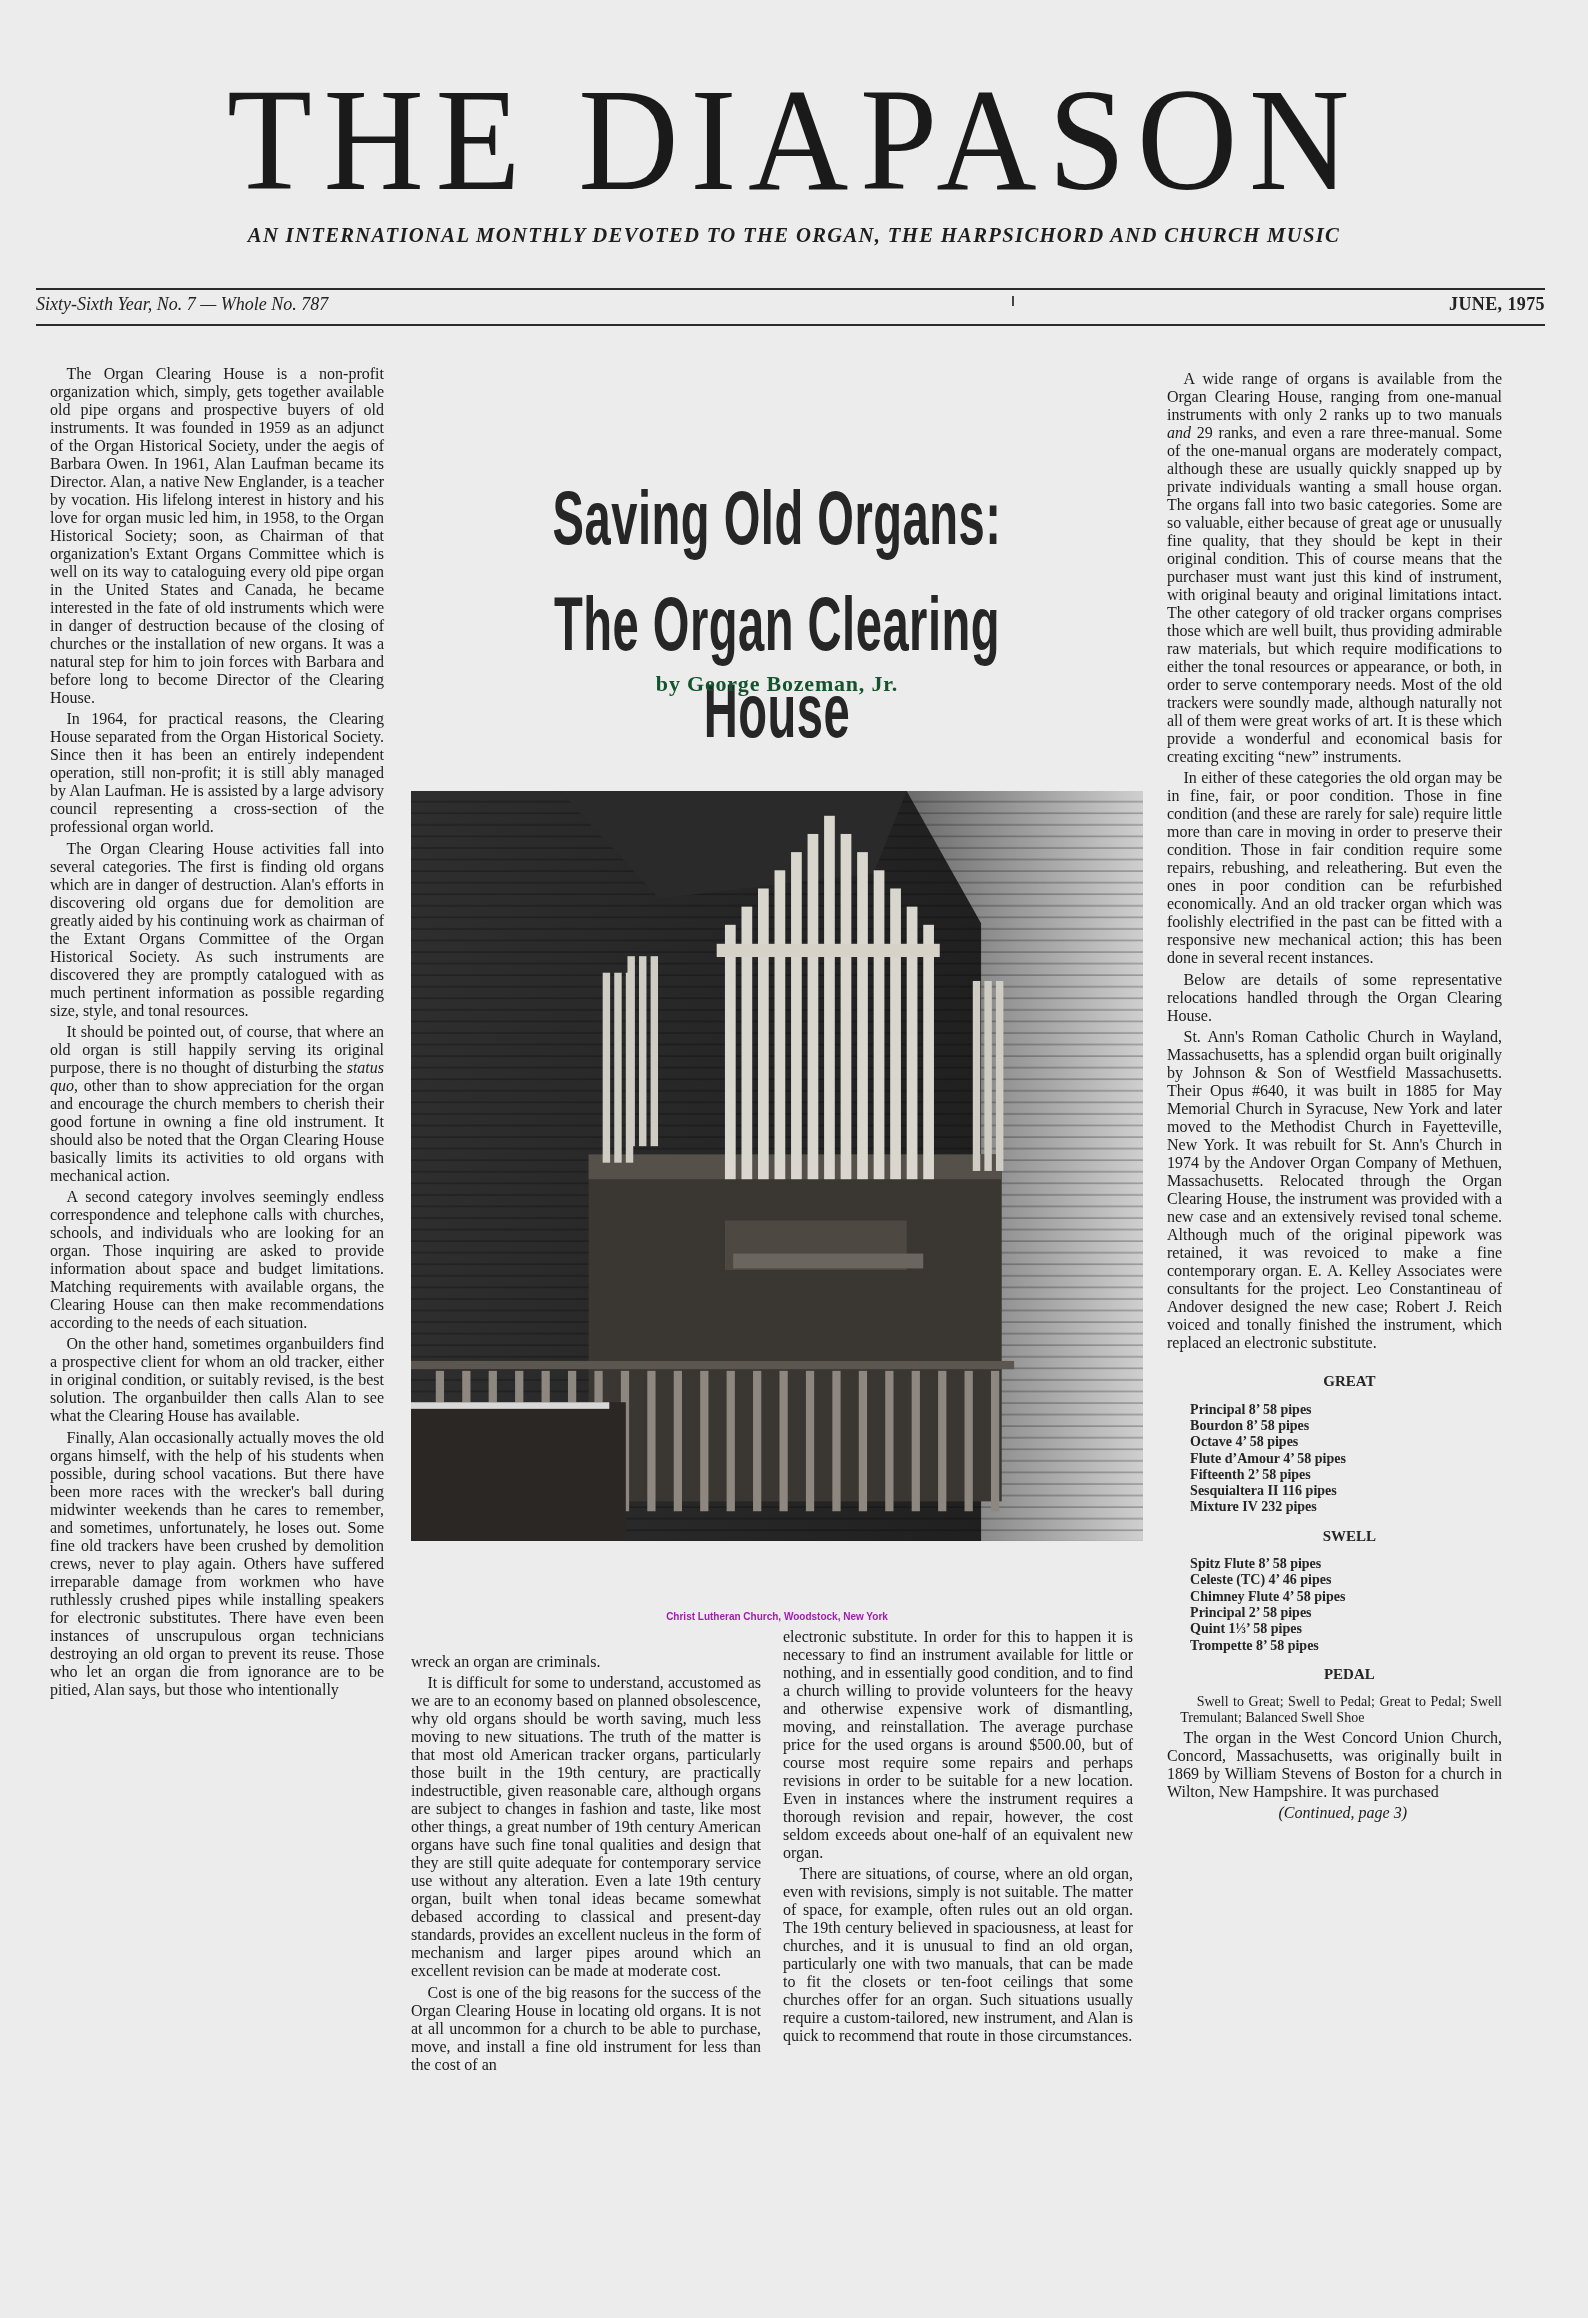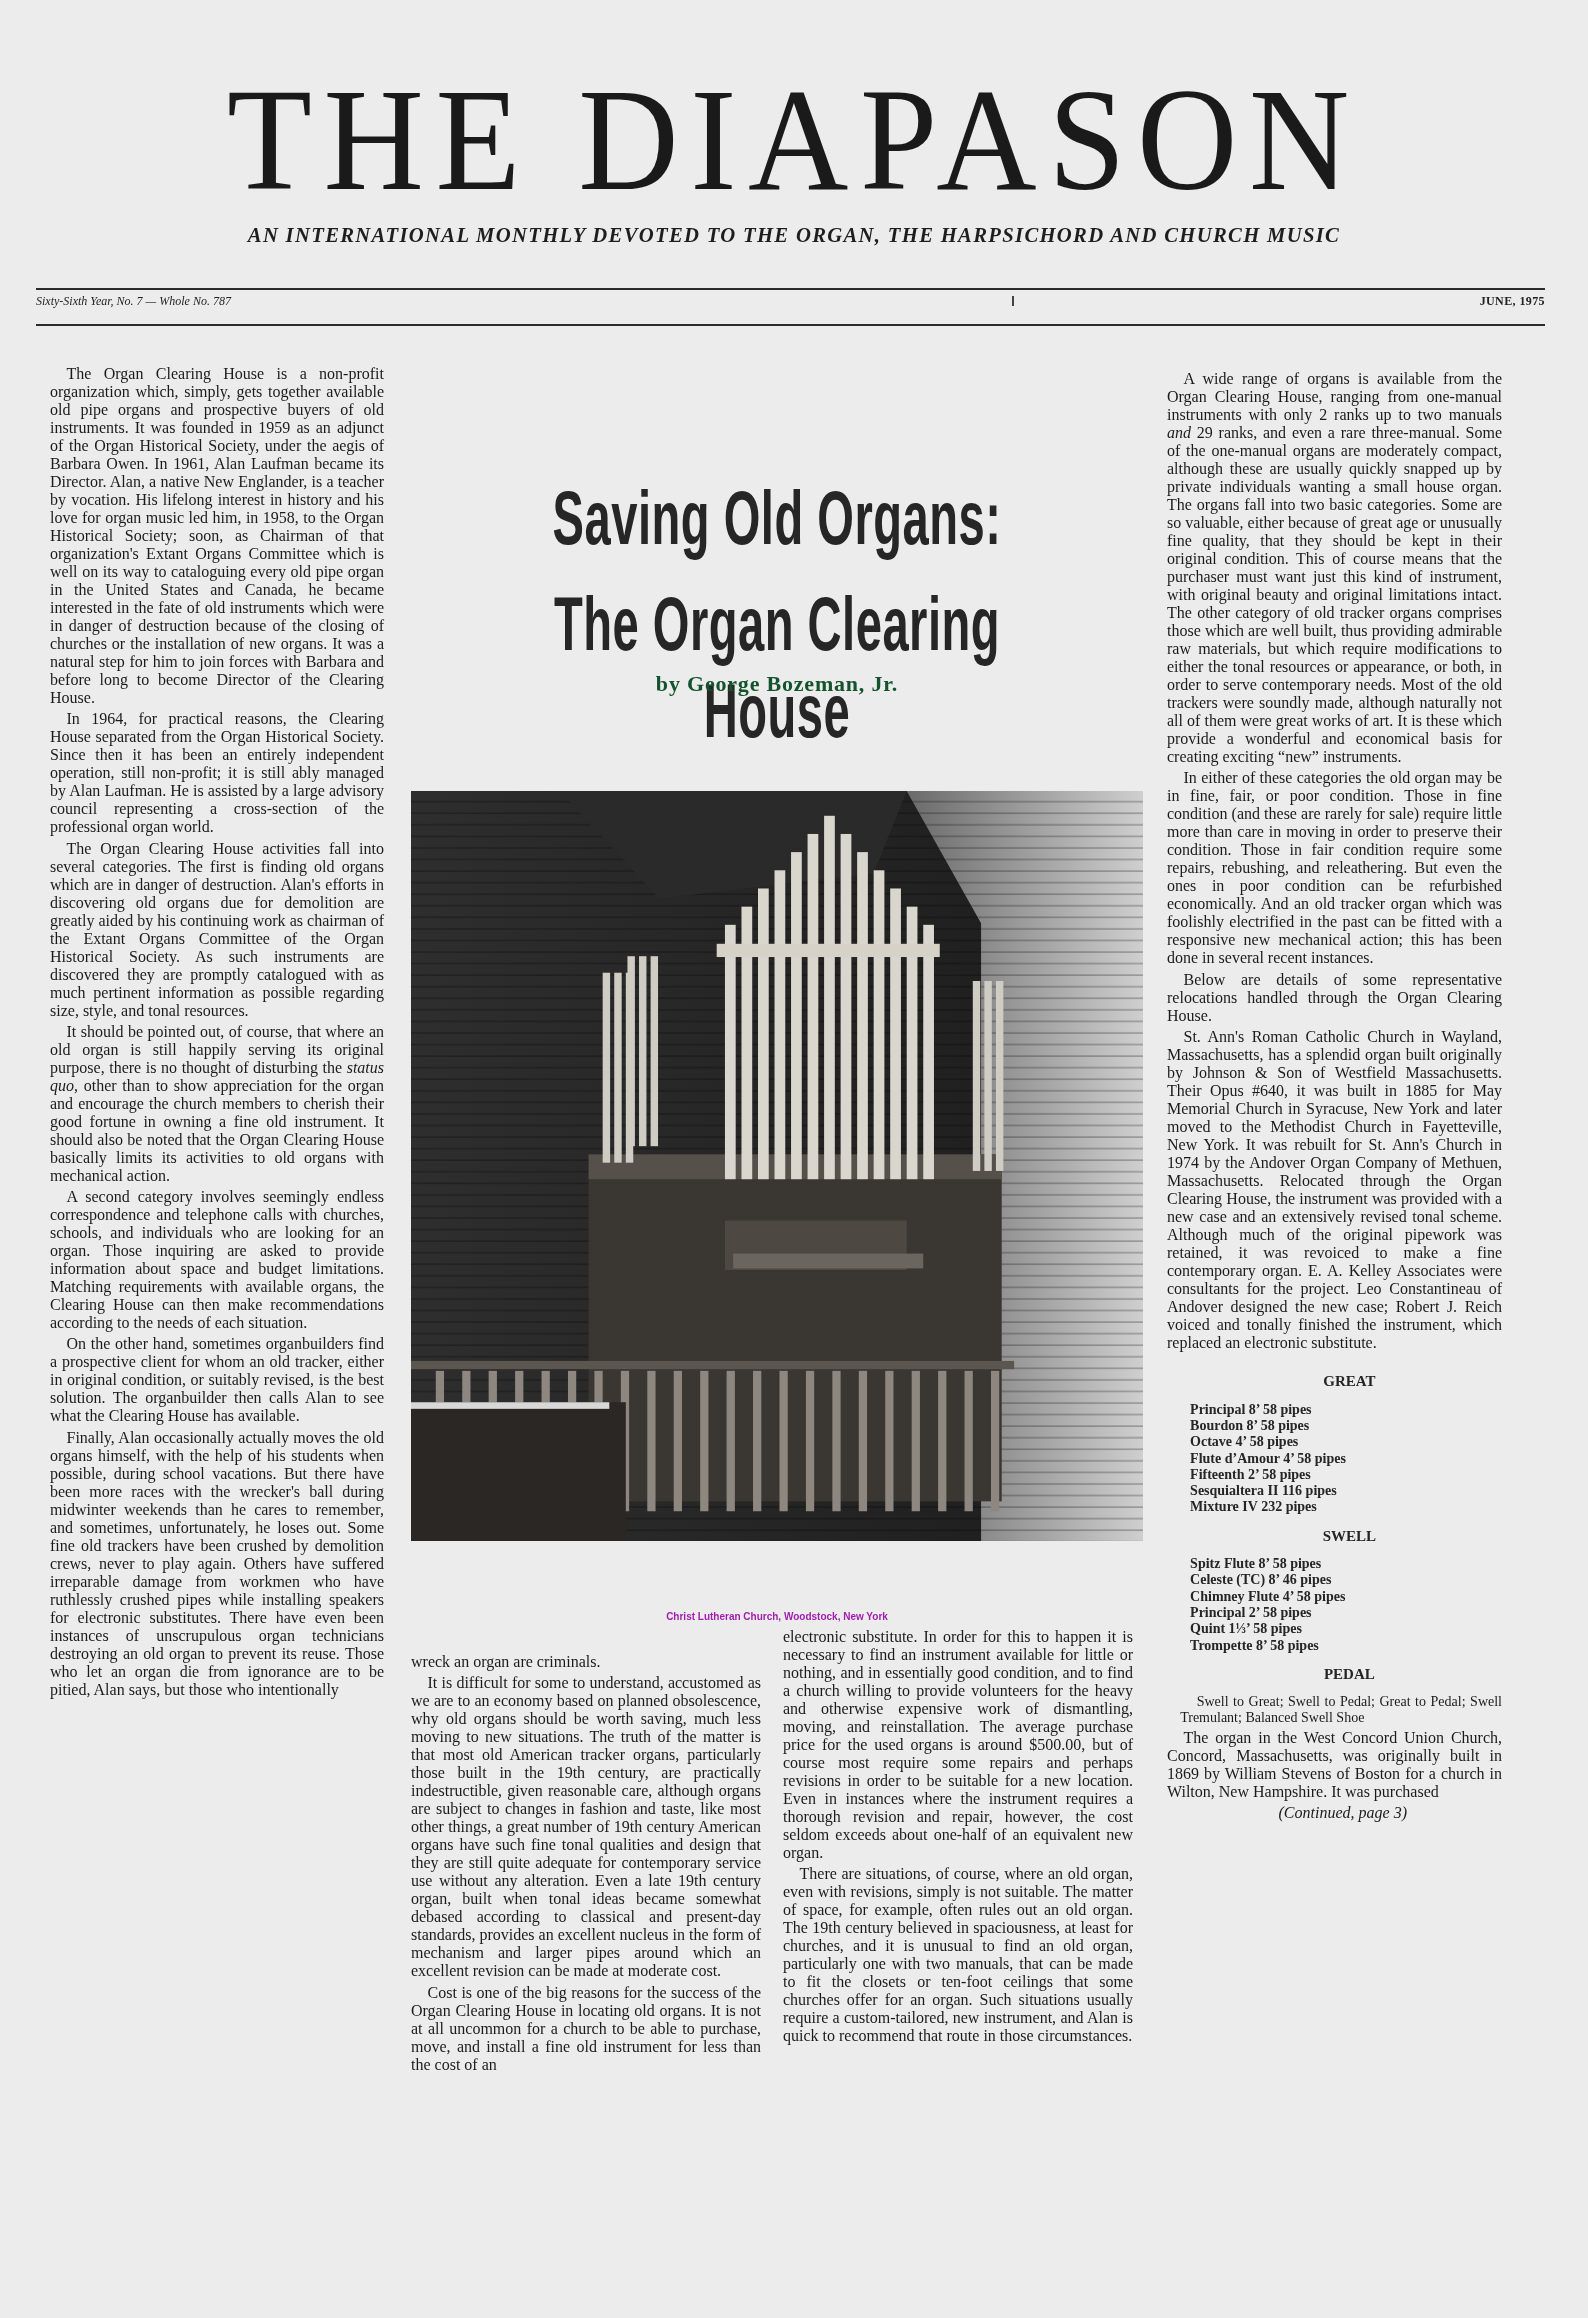--- a/index.html
+++ b/index.html
@@ -31,21 +31,21 @@
     font-style: italic; font-weight: bold;
     font-size: 20.7px; letter-spacing: 1.3px;
     color: #1e1e1e;
   }
   .rule {
     position: absolute; left: 36px; width: 1509px; height: 1.7px; background: #2b2b2b;
   }
   .rule.top { top: 288px; }
   .rule.bottom { top: 324px; }
   .issue-line {
-    position: absolute; top: 294px; font-size: 12px; color: #222;
+    position: absolute; top: 294px; font-size: 18px; color: #222;
   }
   .issue-line.left { left: 36px; font-style: italic; }
   .issue-line.right { right: 43px; font-weight: bold; letter-spacing: 0.4px; }
 
   .col {
     position: absolute;
     font-family: "Liberation Serif", "DejaVu Serif", serif;
     font-size: 16px;
     line-height: 18px;
     color: #1b1b1b;
@@ -229,21 +229,21 @@
         <p class="stop">Bourdon 8’ 58 pipes</p>
         <p class="stop">Octave 4’ 58 pipes</p>
         <p class="stop">Flute d’Amour 4’ 58 pipes</p>
         <p class="stop">Fifteenth 2’ 58 pipes</p>
         <p class="stop">Sesquialtera II 116 pipes</p>
         <p class="stop">Mixture IV 232 pipes</p>
       </div>
     <p class="division">SWELL</p>
     <div>
         <p class="stop">Spitz Flute 8’ 58 pipes</p>
-        <p class="stop">Celeste (TC) 8’ 46 pipes</p>
+        <p class="stop">Celeste (TC) 4’ 46 pipes</p>
         <p class="stop">Chimney Flute 4’ 58 pipes</p>
         <p class="stop">Principal 2’ 58 pipes</p>
         <p class="stop">Quint 1⅓’ 58 pipes</p>
         <p class="stop">Trompette 8’ 58 pipes</p>
       </div>
     <p class="division">PEDAL</p>
   </div>
   <p class="couplers">Swell to Great; Swell to Pedal; Great to Pedal; Swell Tremulant; Balanced Swell Shoe</p>
 
   <p>The organ in the West Concord Union Church, Concord, Massachusetts, was originally built in 1869 by William Stevens of Boston for a church in Wilton, New Hampshire. It was purchased</p>

